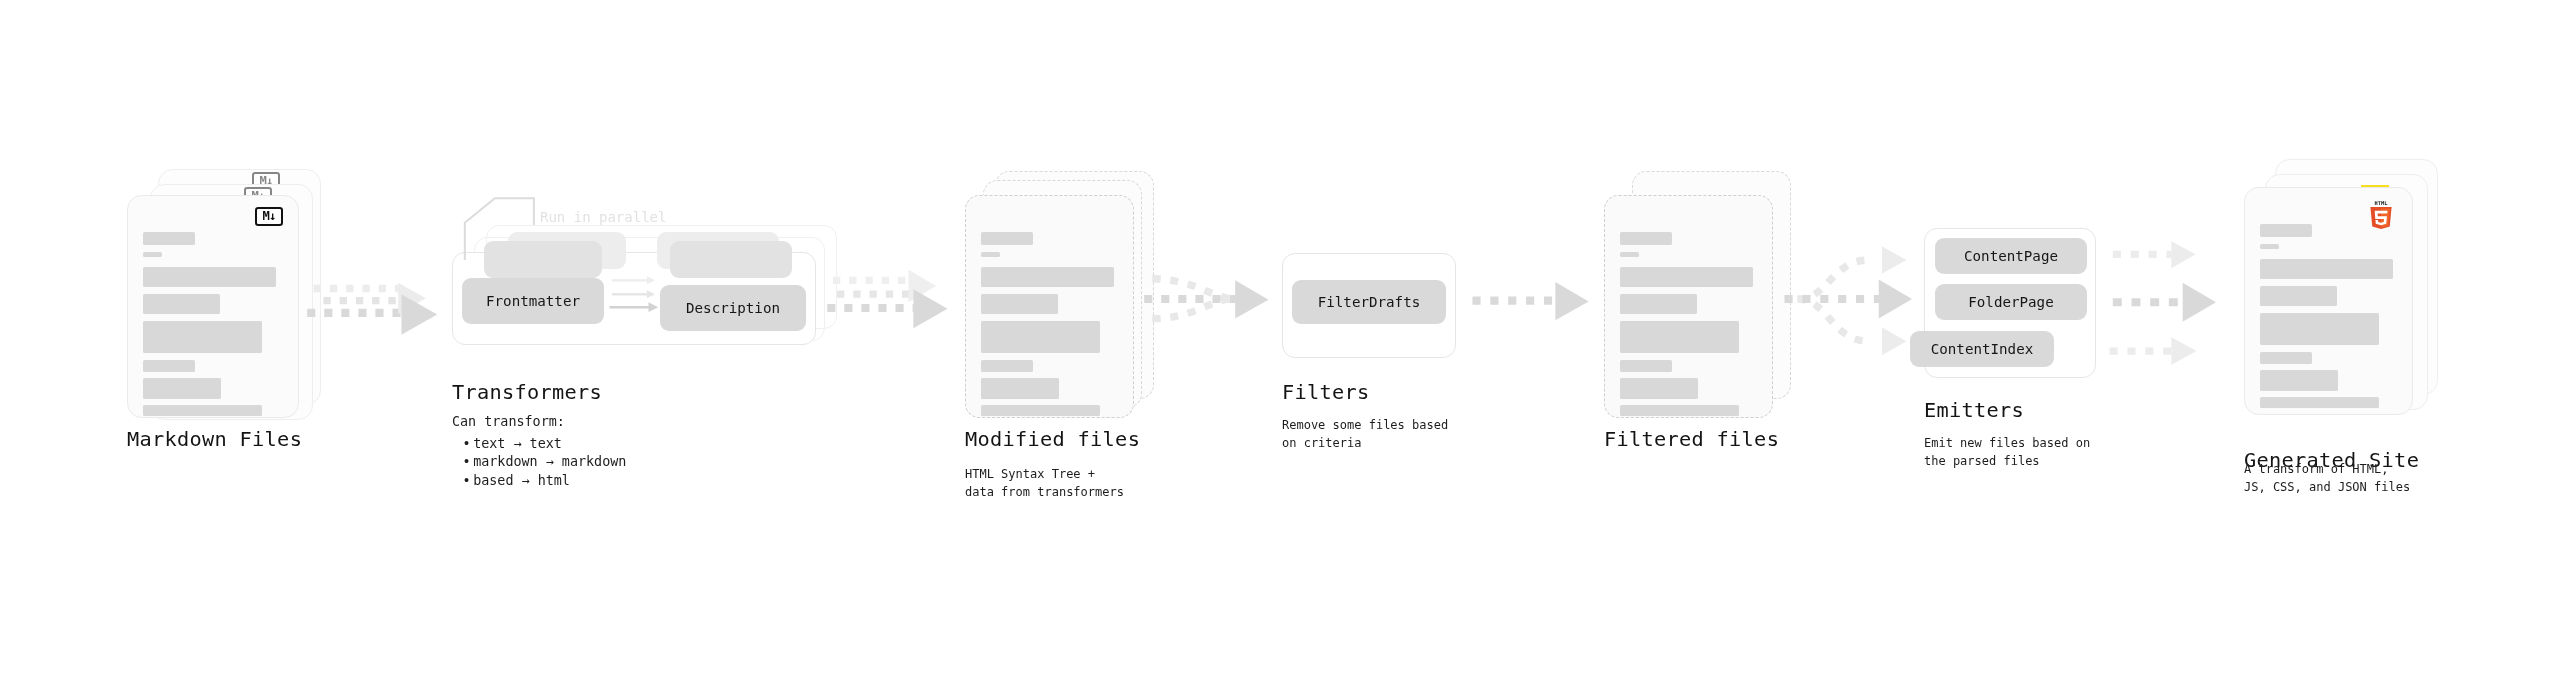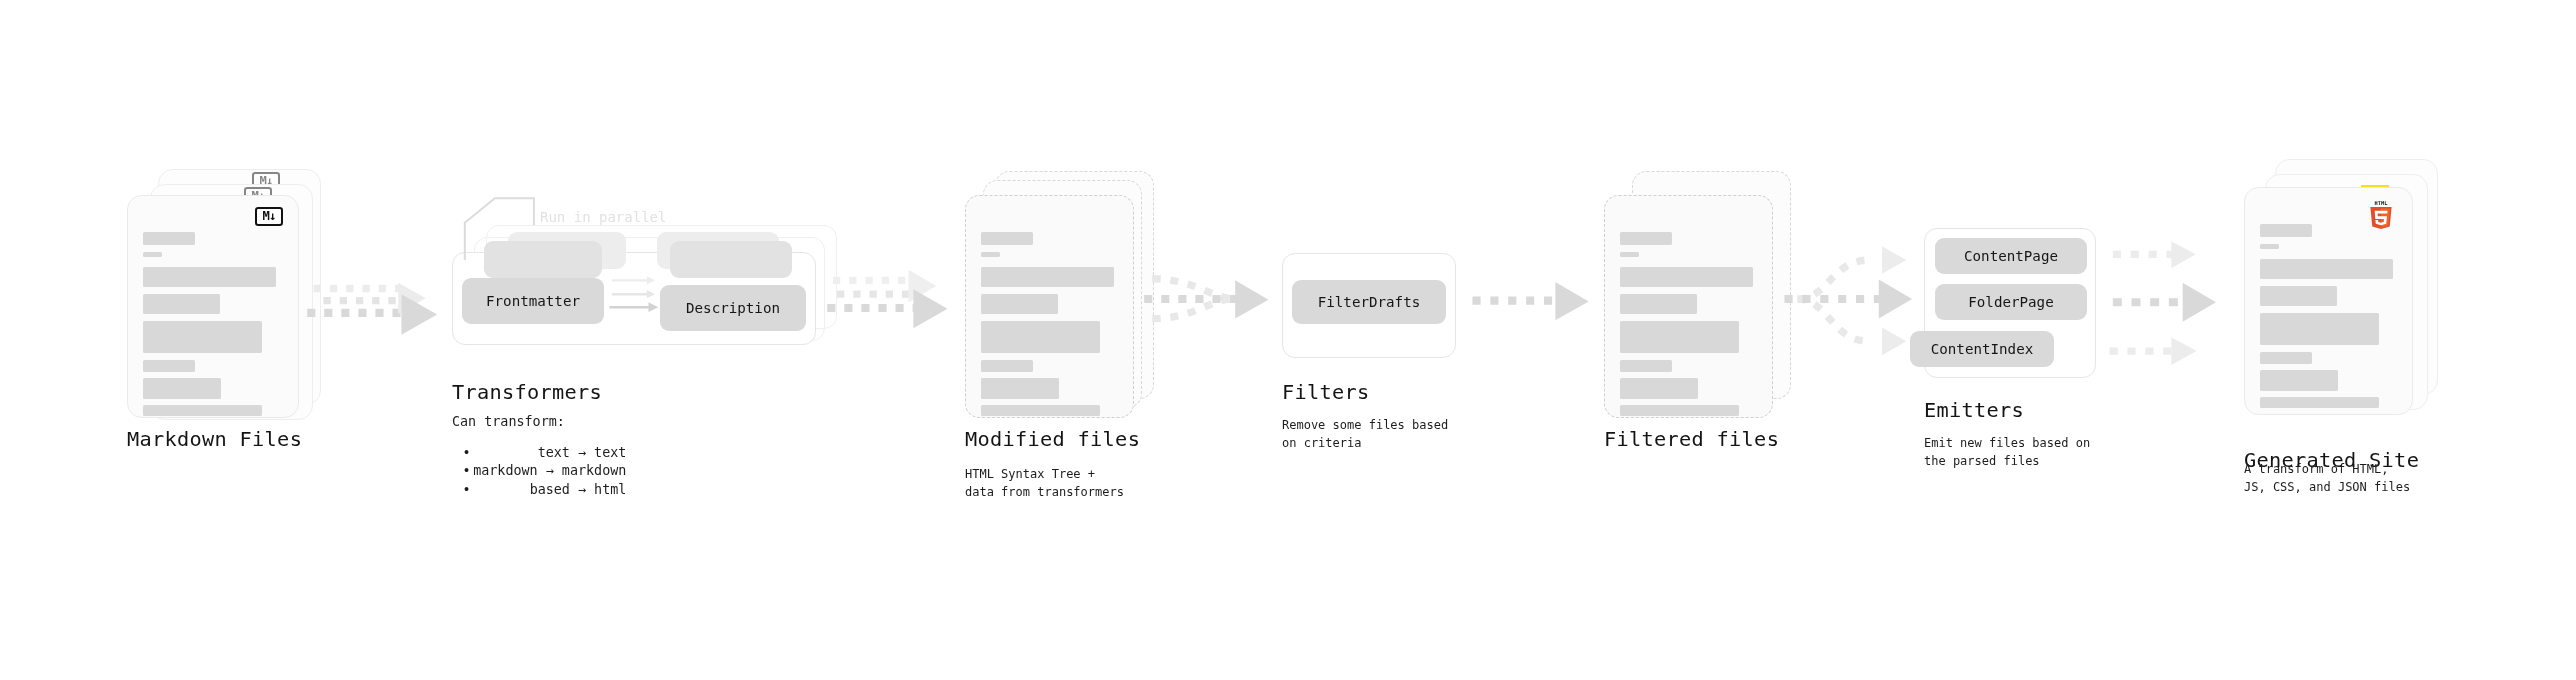--- a/index.html
+++ b/index.html
@@ -35,23 +35,23 @@
   .js-badge{position:absolute;width:28px;height:14.6px;background:#f7df1e;}
 
   
   .title{
     position:absolute;font-size:20.3px;color:#141414;letter-spacing:0.3px;white-space:nowrap;
   }
   .sub{
     position:absolute;font-size:12px;color:#1d1d1d;line-height:18px;white-space:pre;
   }
   .sub-list{position:absolute;font-size:13.4px;color:#1d1d1d;line-height:18.7px;}
-  .sub-list .hd{margin-bottom:12px;}
+  .sub-list .hd{margin-bottom:3px;}
   .sub-list ul{margin:0;padding:0 0 0 10.6px;list-style:none;}
-  .sub-list li{position:relative;padding-left:10.6px;white-space:pre;text-align:right;}
+  .sub-list li{position:relative;padding-left:10.6px;white-space:pre;}
   .sub-list li::before{content:"\2022";position:absolute;left:0;top:0;color:#1d1d1d;}
 
   
   .pbox{
     position:absolute;border:1.6px solid #e6e6e6;border-radius:13px;background:#ffffff;
     box-sizing:border-box;
   }
   .pghost{position:absolute;border:1.6px solid #f0f0f0;border-radius:13px;background:transparent;box-sizing:border-box;}
   .chip{
     position:absolute;background:#d9d9d9;border-radius:9px;color:#161616;

